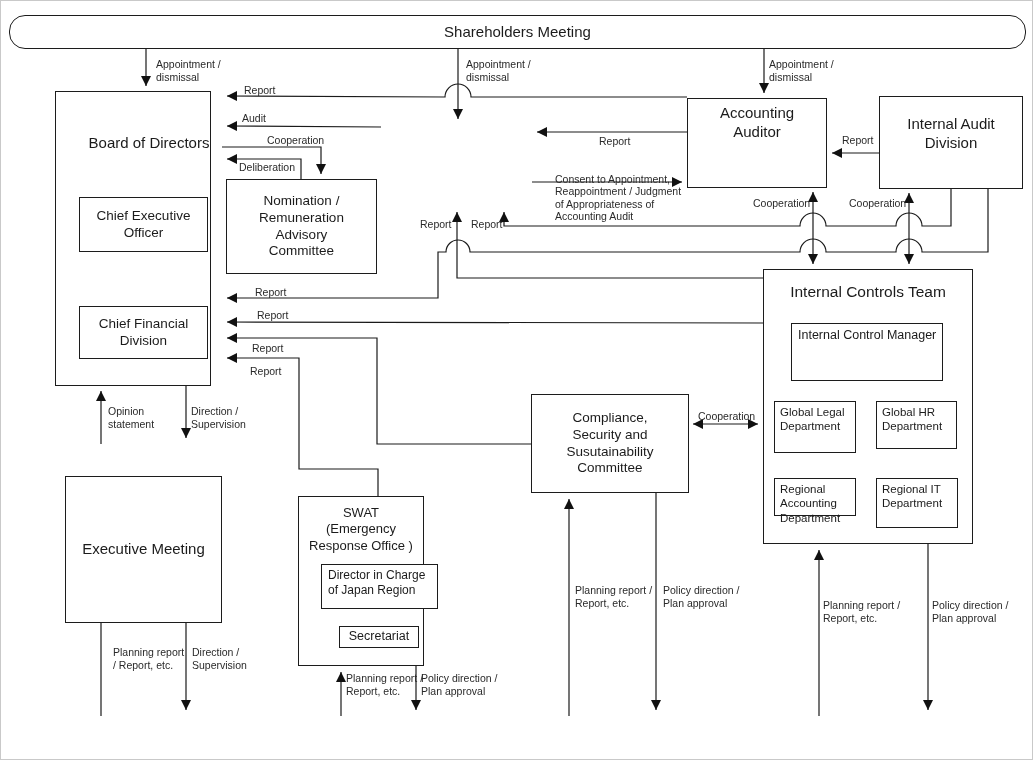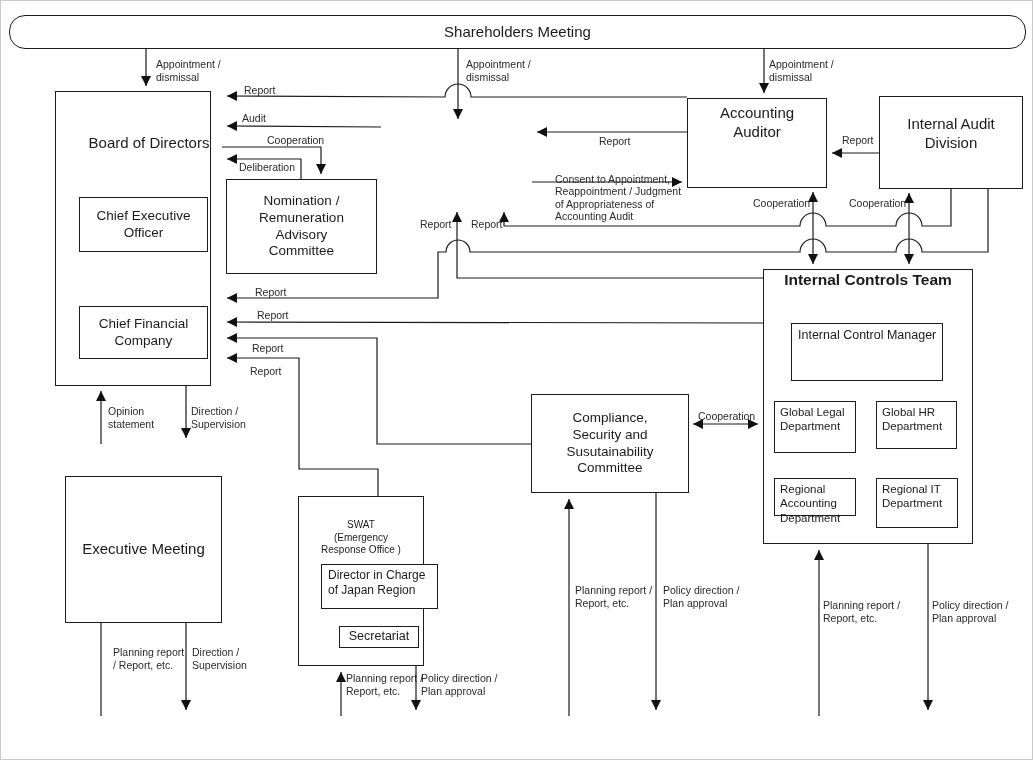--- a/index.html
+++ b/index.html
@@ -90,35 +90,35 @@
   </svg>
 
   <div class="box" style="left:8px;top:14px;width:1017px;height:34px;font-size:15px;border-radius:16px;">Shareholders Meeting</div>
 
   <div class="box top-align" style="left:54px;top:90px;width:156px;height:295px;font-size:15px;padding-top:42px;padding-left:32px;">Board of Directors</div>
 
   <div class="box" style="left:78px;top:196px;width:129px;height:55px;font-size:13.5px;">Chief Executive
 Officer</div>
 
   <div class="box" style="left:78px;top:305px;width:129px;height:53px;font-size:13.5px;">Chief Financial
-Company</div>
+Division</div>
 
   <div class="box" style="left:225px;top:178px;width:151px;height:95px;font-size:13.5px;">Nomination /
 Remuneration
 Advisory
 Committee</div>
 
 
   <div class="box top-align" style="left:686px;top:97px;width:140px;height:90px;font-size:15px;padding-top:5px;">Accounting
 Auditor</div>
 
   <div class="box top-align" style="left:878px;top:95px;width:144px;height:93px;font-size:15px;padding-top:18px;">Internal Audit
 Division</div>
 
-  <div class="box top-align" style="left:762px;top:268px;width:210px;height:275px;font-size:15.5px;font-weight:bold;">Internal Controls Team</div>
+  <div class="box top-align" style="left:762px;top:268px;width:210px;height:275px;font-size:15.5px;padding-top:12px;">Internal Controls Team</div>
 
   <div class="box top-align left-align" style="left:790px;top:322px;width:152px;height:58px;font-size:12.5px;padding:4px 0 0 6px;">Internal Control Manager</div>
 
   <div class="box top-align left-align" style="left:773px;top:400px;width:82px;height:52px;font-size:11.5px;padding:3px 0 0 5px;">Global Legal
 Department</div>
 
   <div class="box top-align left-align" style="left:875px;top:400px;width:81px;height:48px;font-size:11.5px;padding:3px 0 0 5px;">Global HR
 Department</div>
 
   <div class="box top-align left-align" style="left:773px;top:477px;width:82px;height:38px;font-size:11.5px;padding:3px 0 0 5px;">Regional
@@ -126,21 +126,21 @@
 Department</div>
 
   <div class="box top-align left-align" style="left:875px;top:477px;width:82px;height:50px;font-size:11.5px;padding:3px 0 0 5px;">Regional IT
 Department</div>
 
   <div class="box" style="left:530px;top:393px;width:158px;height:99px;font-size:13.5px;">Compliance,
 Security and
 Susutainability
 Committee</div>
 
-  <div class="box top-align" style="left:297px;top:495px;width:126px;height:170px;font-size:10px;padding-top:22px;">SWAT
+  <div class="box top-align" style="left:297px;top:495px;width:126px;height:170px;font-size:13px;padding-top:8px;">SWAT
 (Emergency
 Response Office )</div>
 
   <div class="box top-align left-align" style="left:320px;top:563px;width:117px;height:45px;font-size:12px;padding:3px 0 0 6px;">Director in Charge
 of Japan Region</div>
 
   <div class="box" style="left:338px;top:625px;width:80px;height:22px;font-size:12.5px;">Secretariat</div>
 
   <div class="box" style="left:64px;top:443px;width:157px;height:147px;font-size:15px;margin-top:32px;">Executive Meeting</div>
 

